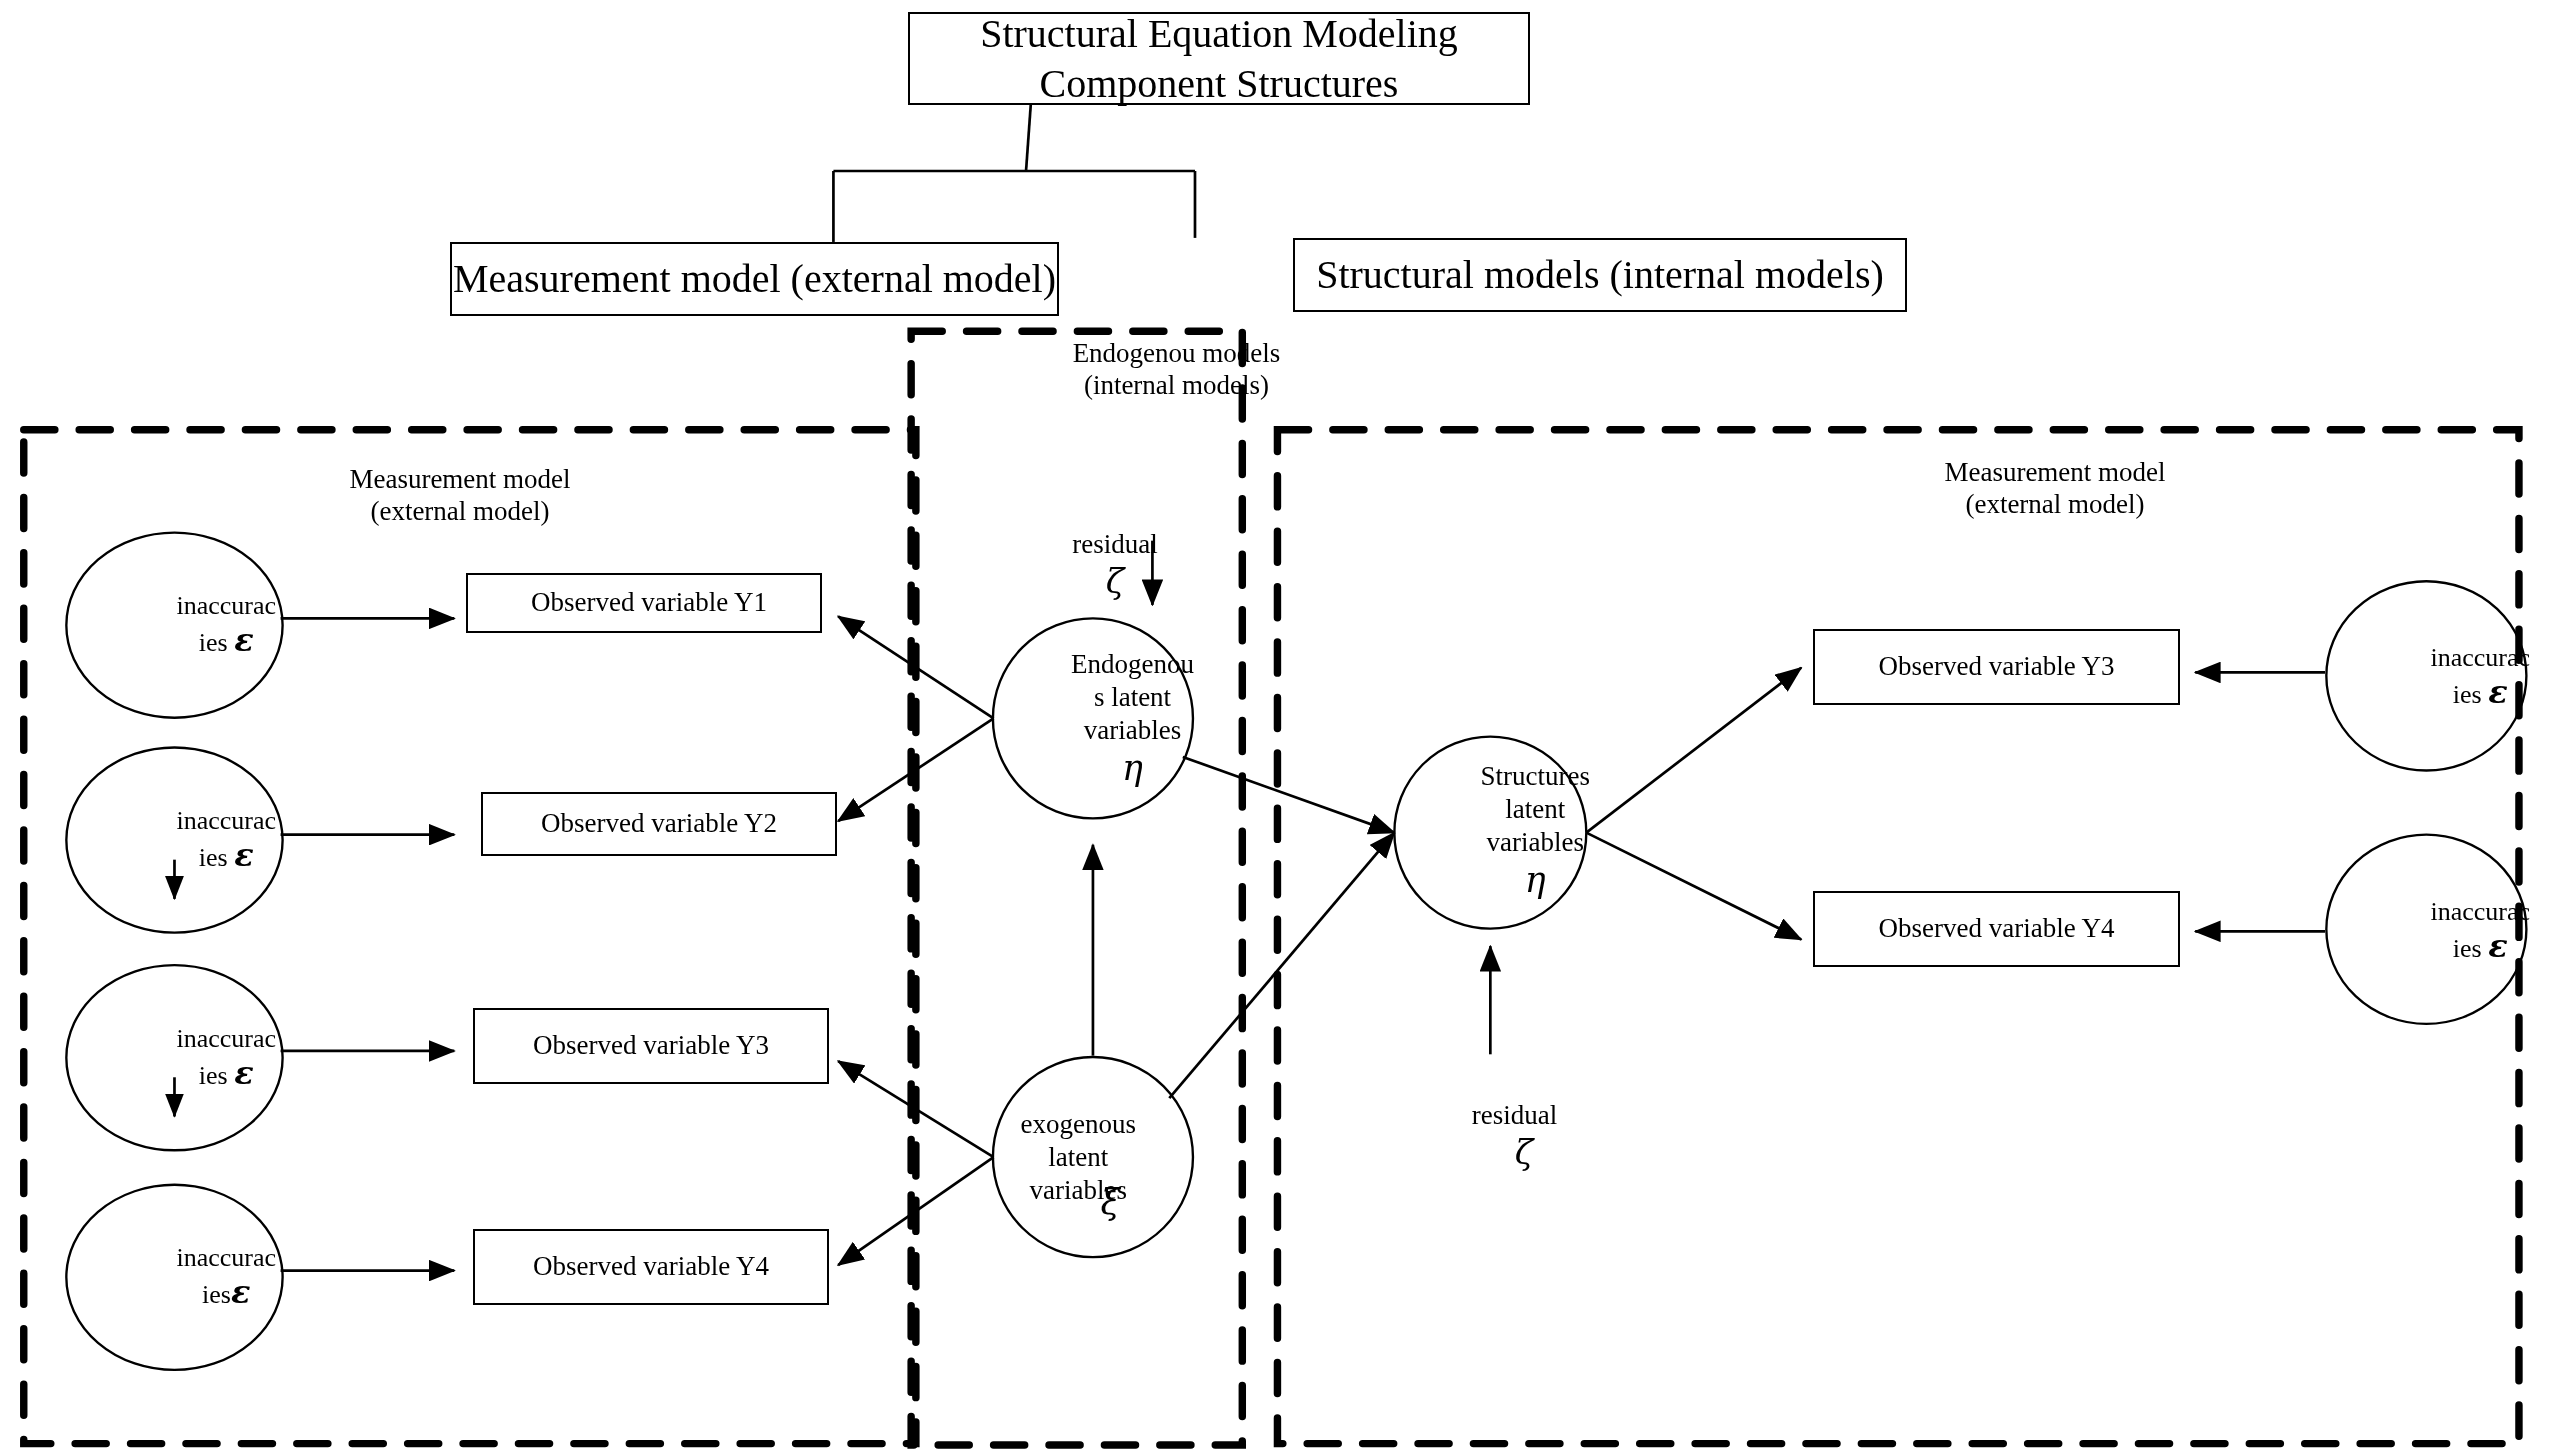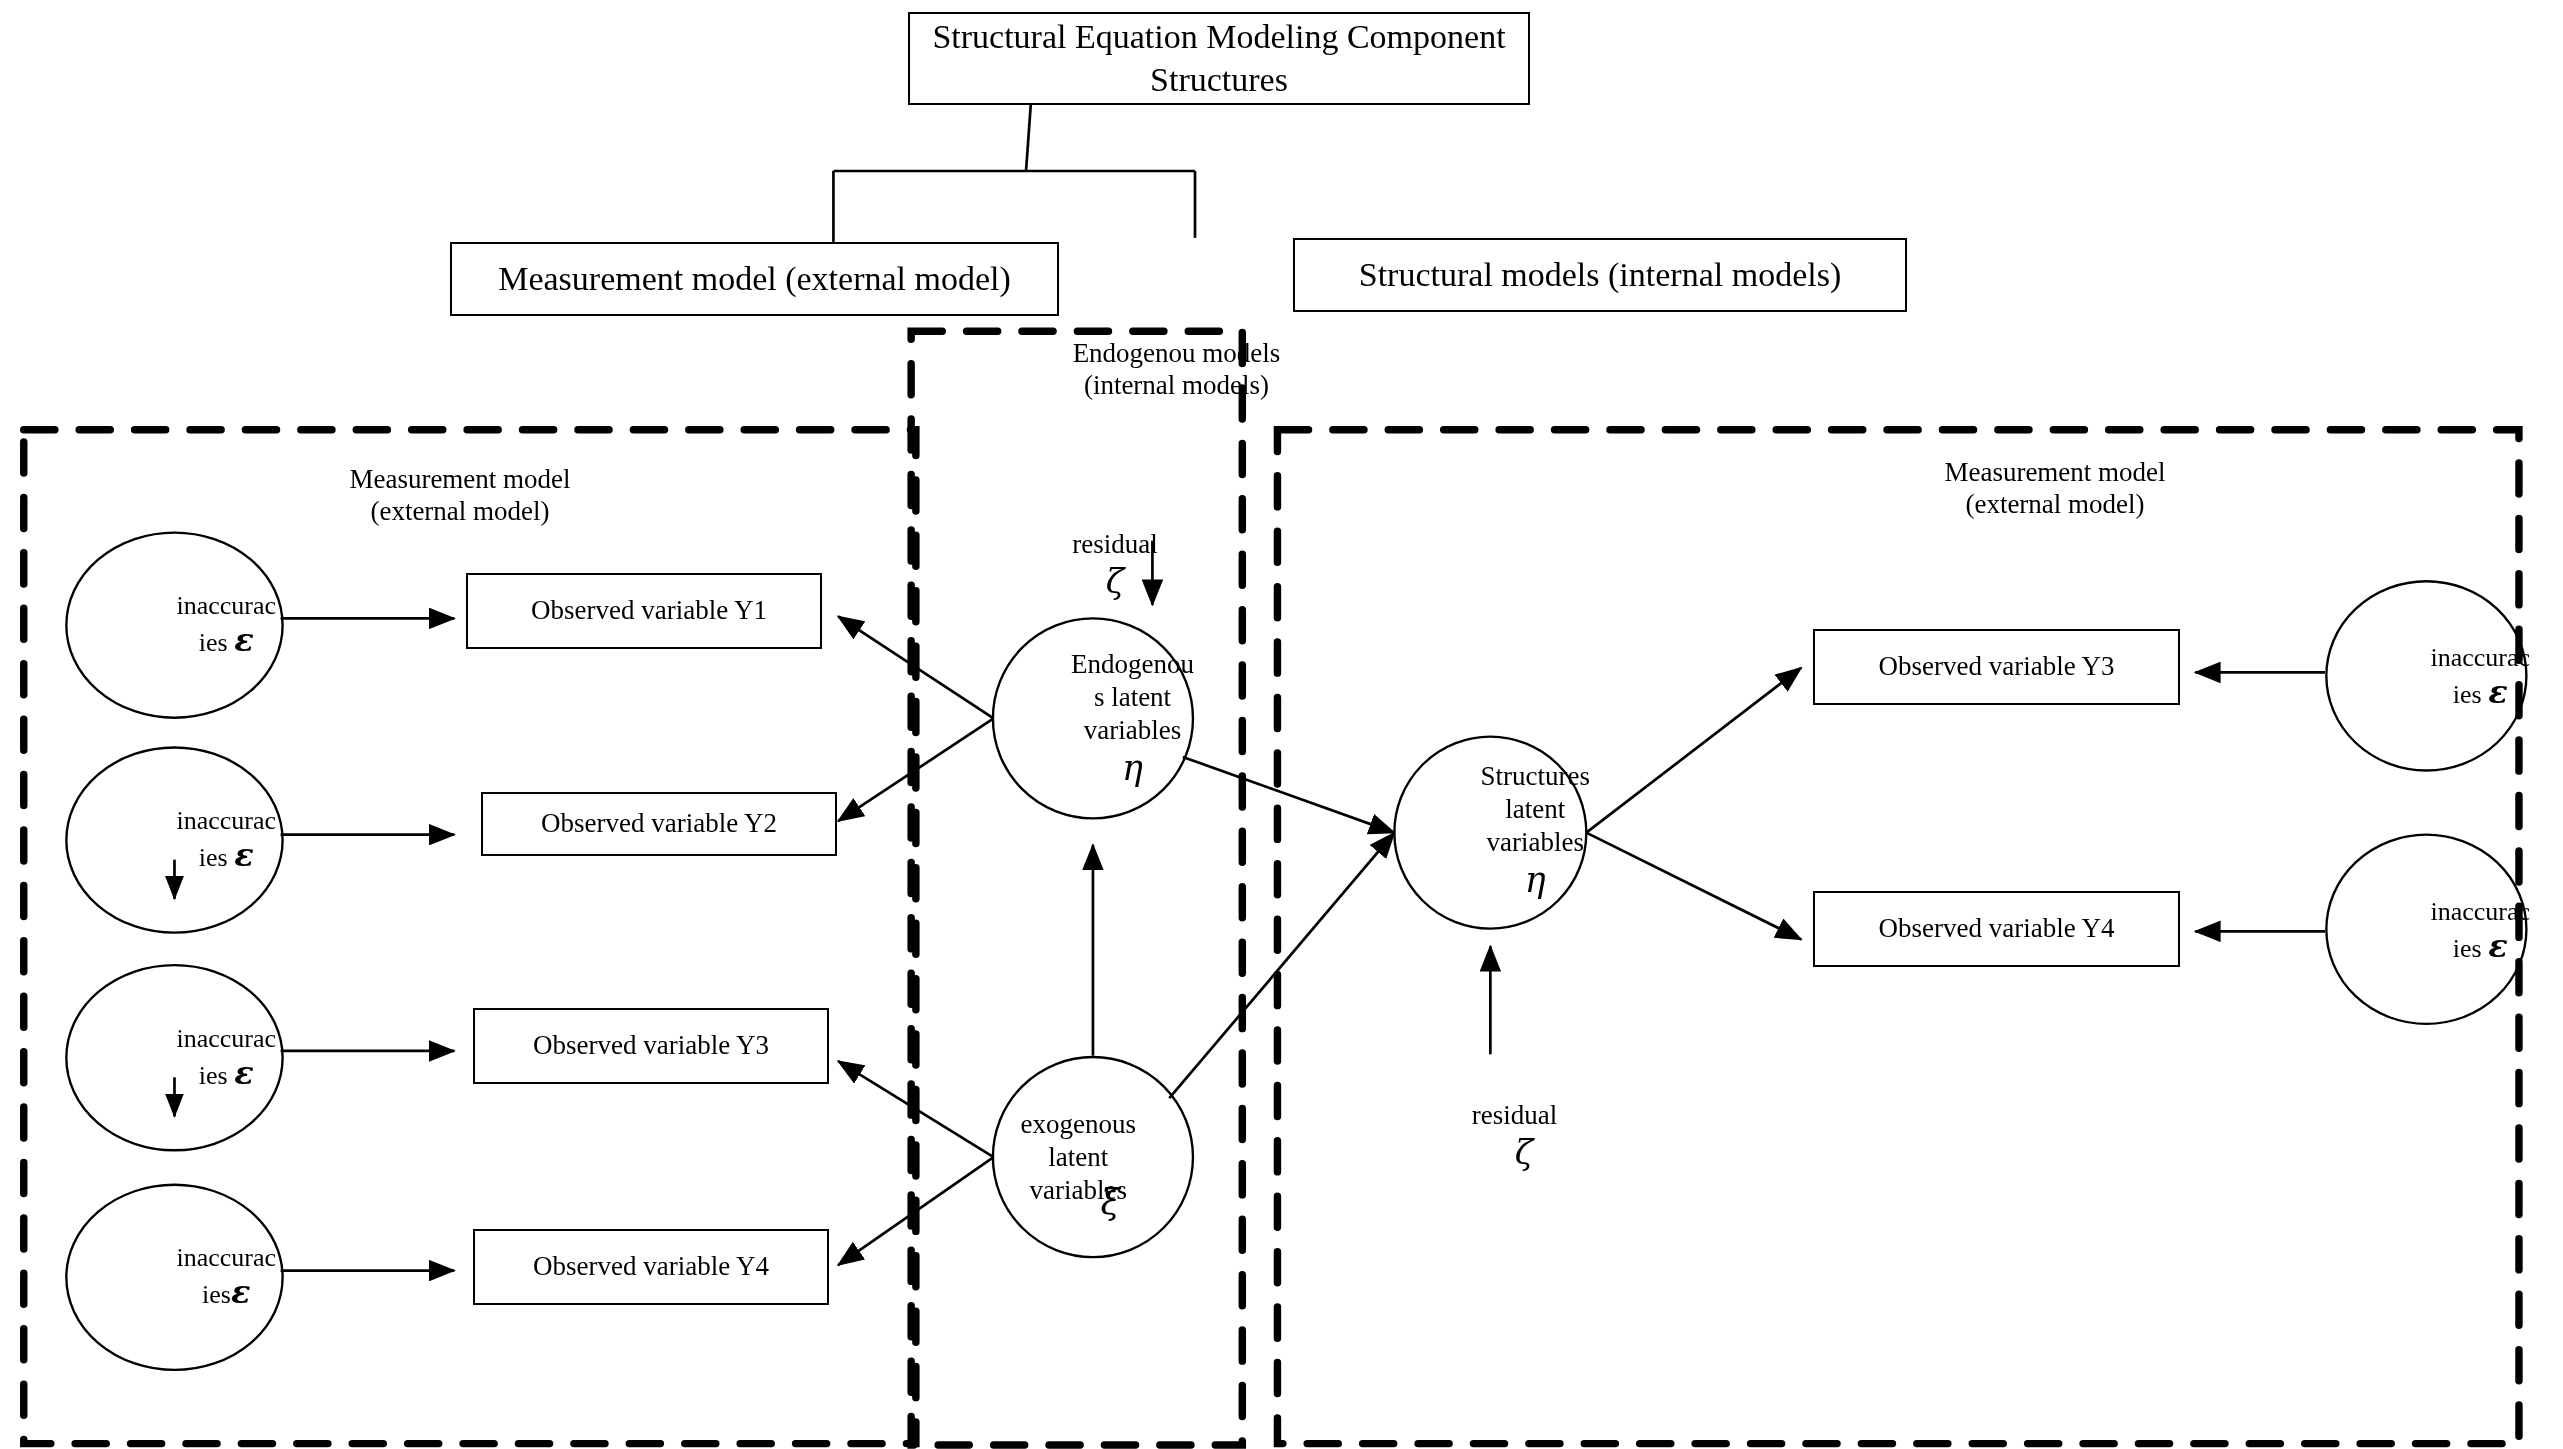--- a/index.html
+++ b/index.html
@@ -4,21 +4,21 @@
 <style>
   html,body{margin:0;padding:0;background:#ffffff;}
   body{width:2563px;height:1449px;position:relative;overflow:hidden;
        font-family:"Liberation Serif",serif;color:#000;}
   #stage{position:absolute;left:0;top:0;width:2563px;height:1449px;}
   svg.layer{position:absolute;left:0;top:0;width:2563px;height:1449px;}
   .txt{position:absolute;text-align:center;line-height:1.18;white-space:pre-line;color:#000;}
   .solidbox{position:absolute;border:2px solid #000;box-sizing:border-box;
             display:flex;align-items:center;justify-content:center;text-align:center;
             line-height:1.25;}
-  .f44{font-size:34px;}
+  .f44{font-size:40px;}
   .f40{font-size:27px;}
   .f38{font-size:26px;}
   .greek{font-style:italic;font-weight:bold;font-family:"DejaVu Serif",serif;}
   .greek-lg{font-style:italic;font-family:"DejaVu Serif",serif;}
   .circlelabel{position:absolute;display:flex;align-items:center;justify-content:flex-end;
                text-align:center;line-height:1.22;}
 </style>
 </head>
 <body>
 
@@ -142,21 +142,21 @@
   <div class="circlelabel f38" style="left:73px;top:1004px;width:203px;height:108px;">
     <span><span>inaccurac</span><br>
     <span>ies</span>
     <span class="greek" style="font-size:32px;">ε</span></span>
   </div>
   <div class="circlelabel f38" style="left:73px;top:1223px;width:203px;height:108px;">
     <span><span>inaccurac</span><br>
     <span>ies</span><span class="greek" style="font-size:32px;">ε</span></span>
   </div>
 
-  <div class="solidbox f40" style="left:466px;top:573px;width:356px;height:76px;padding-left:10px;">Observed variable
+  <div class="solidbox f40" style="left:466px;top:573px;width:356px;height:60px;padding-left:10px;">Observed variable
 Y1</div>
   <div class="solidbox f40" style="left:473px;top:792px;width:356px;height:64px;margin-left:8px;">Observed variable
 Y2</div>
   <div class="solidbox f40" style="left:473px;top:1008px;width:356px;height:76px;">Observed variable
 Y3</div>
   <div class="solidbox f40" style="left:473px;top:1229px;width:356px;height:76px;">Observed variable
 Y4</div>
 
   <div class="circlelabel f40" style="left:995px;top:646px;width:199px;height:145px;">
     <span><span style="white-space:pre-line">Endogenou

